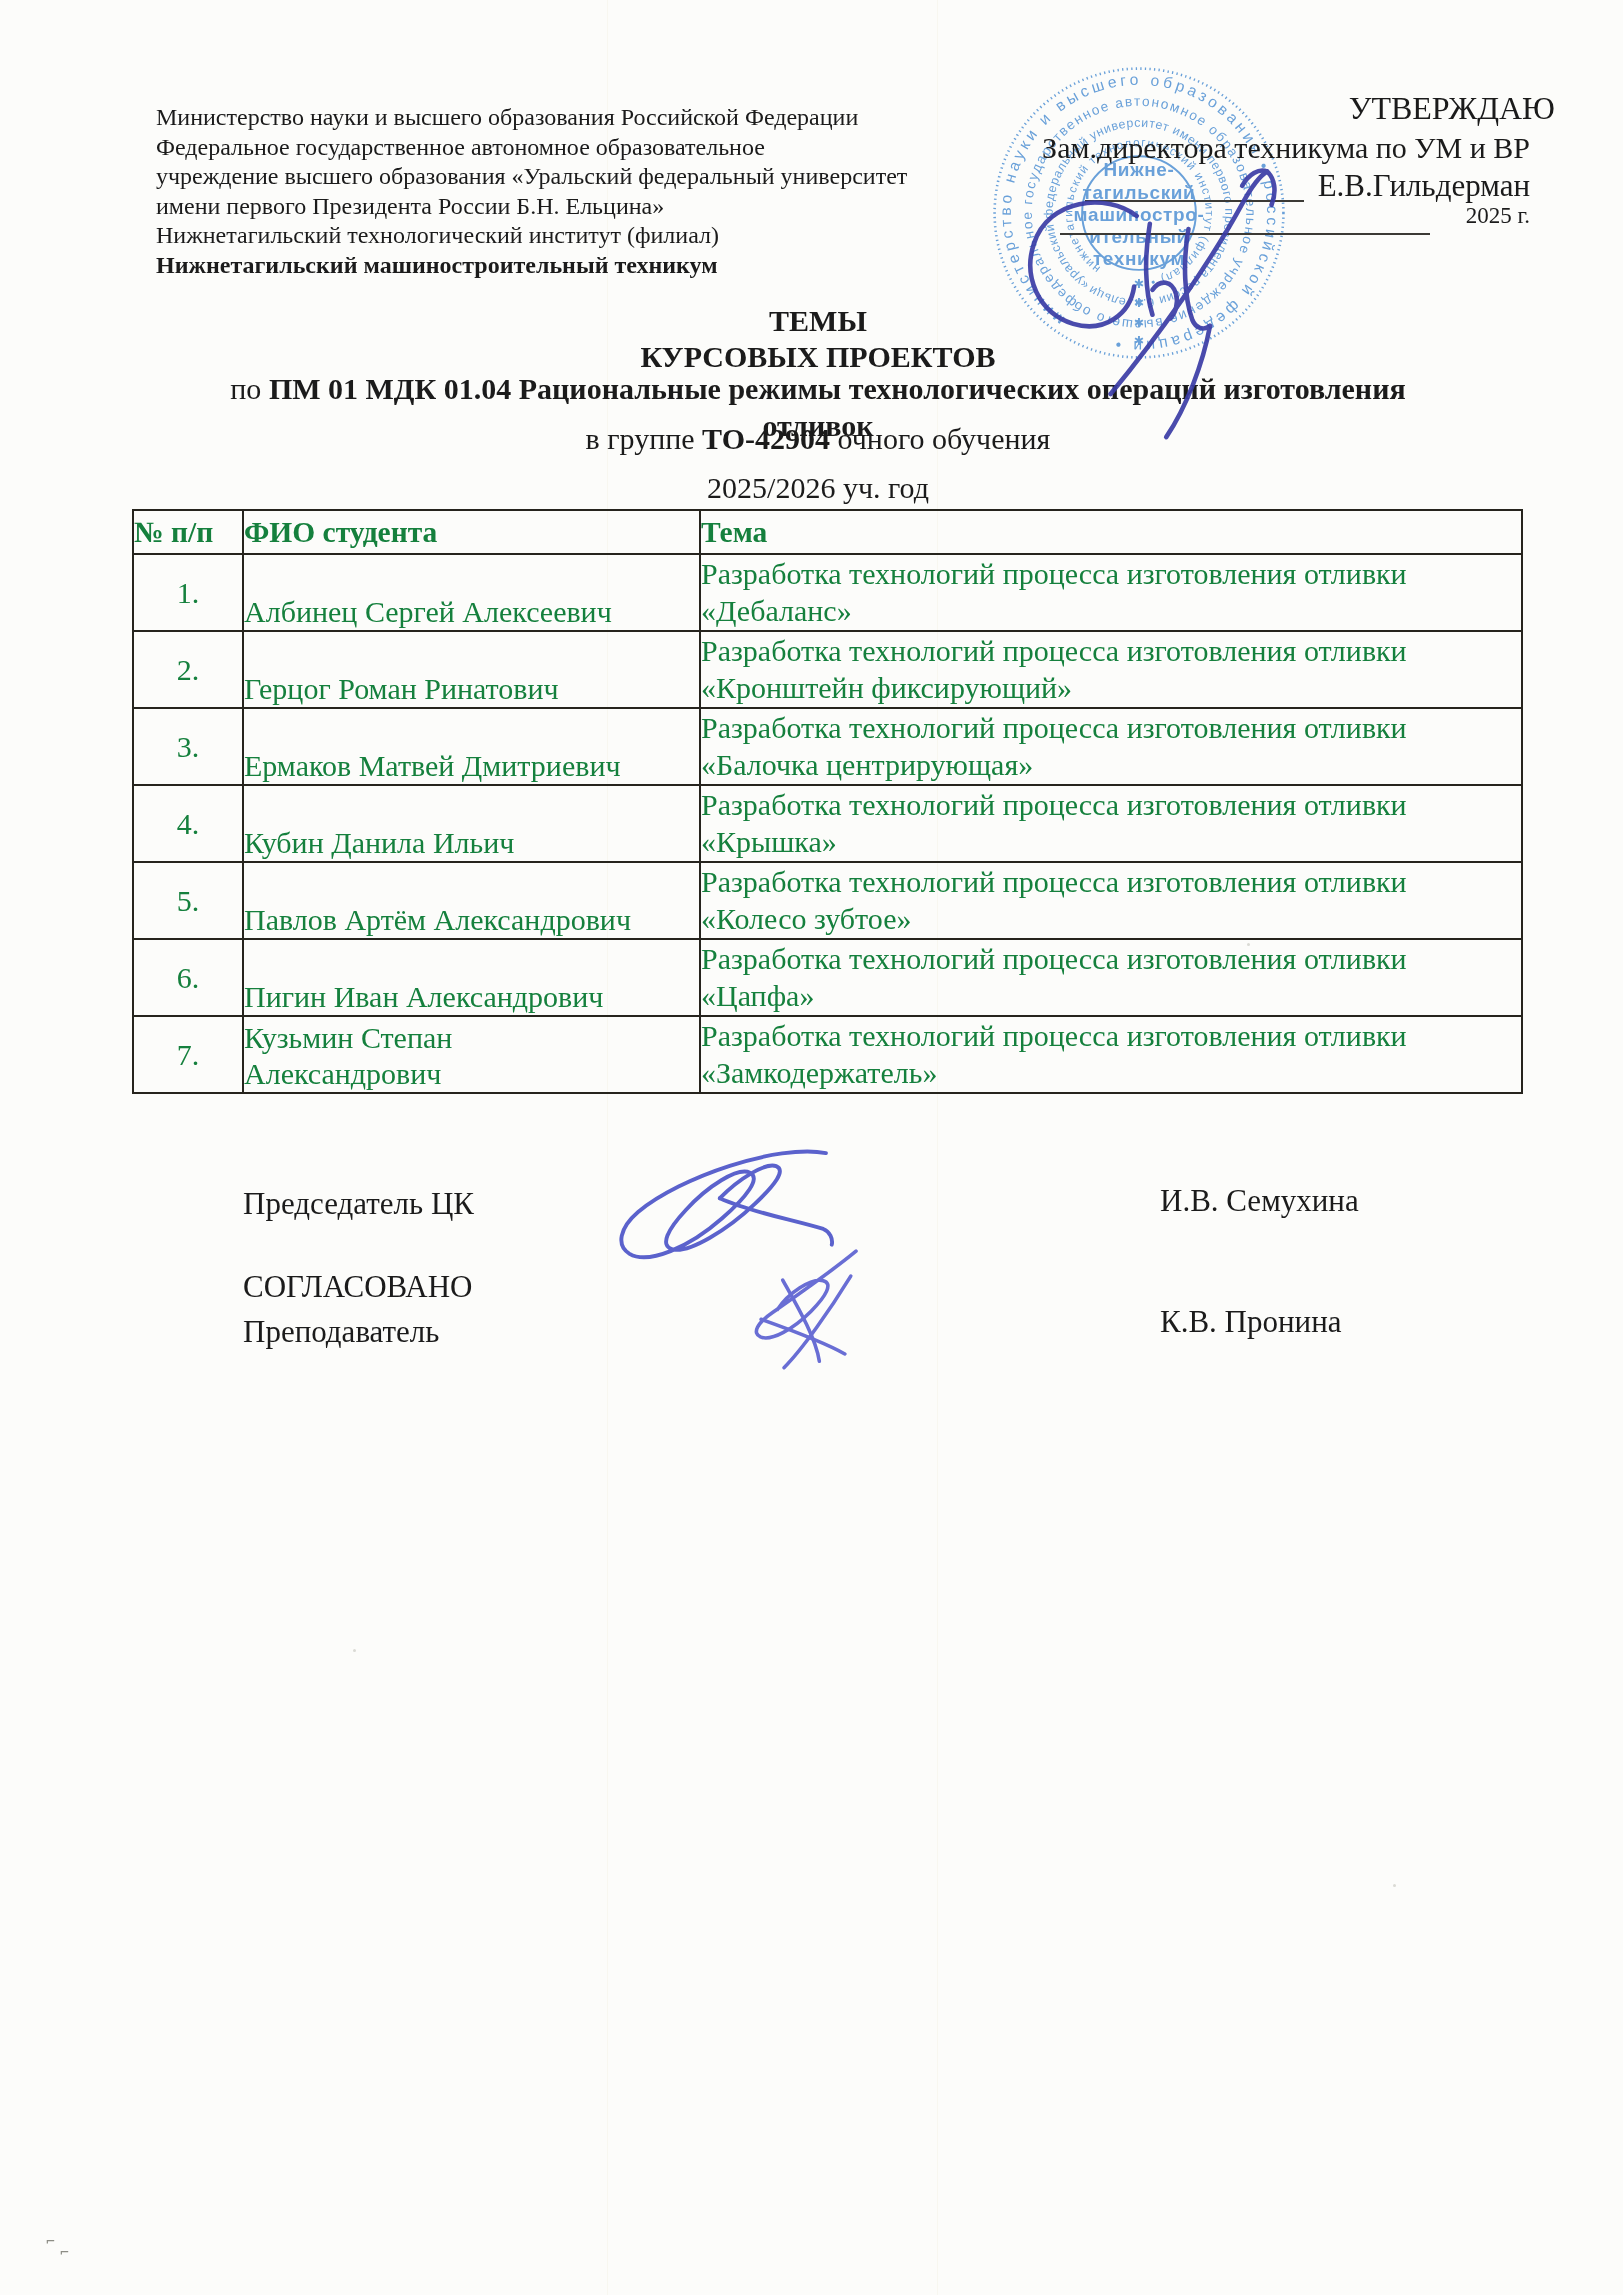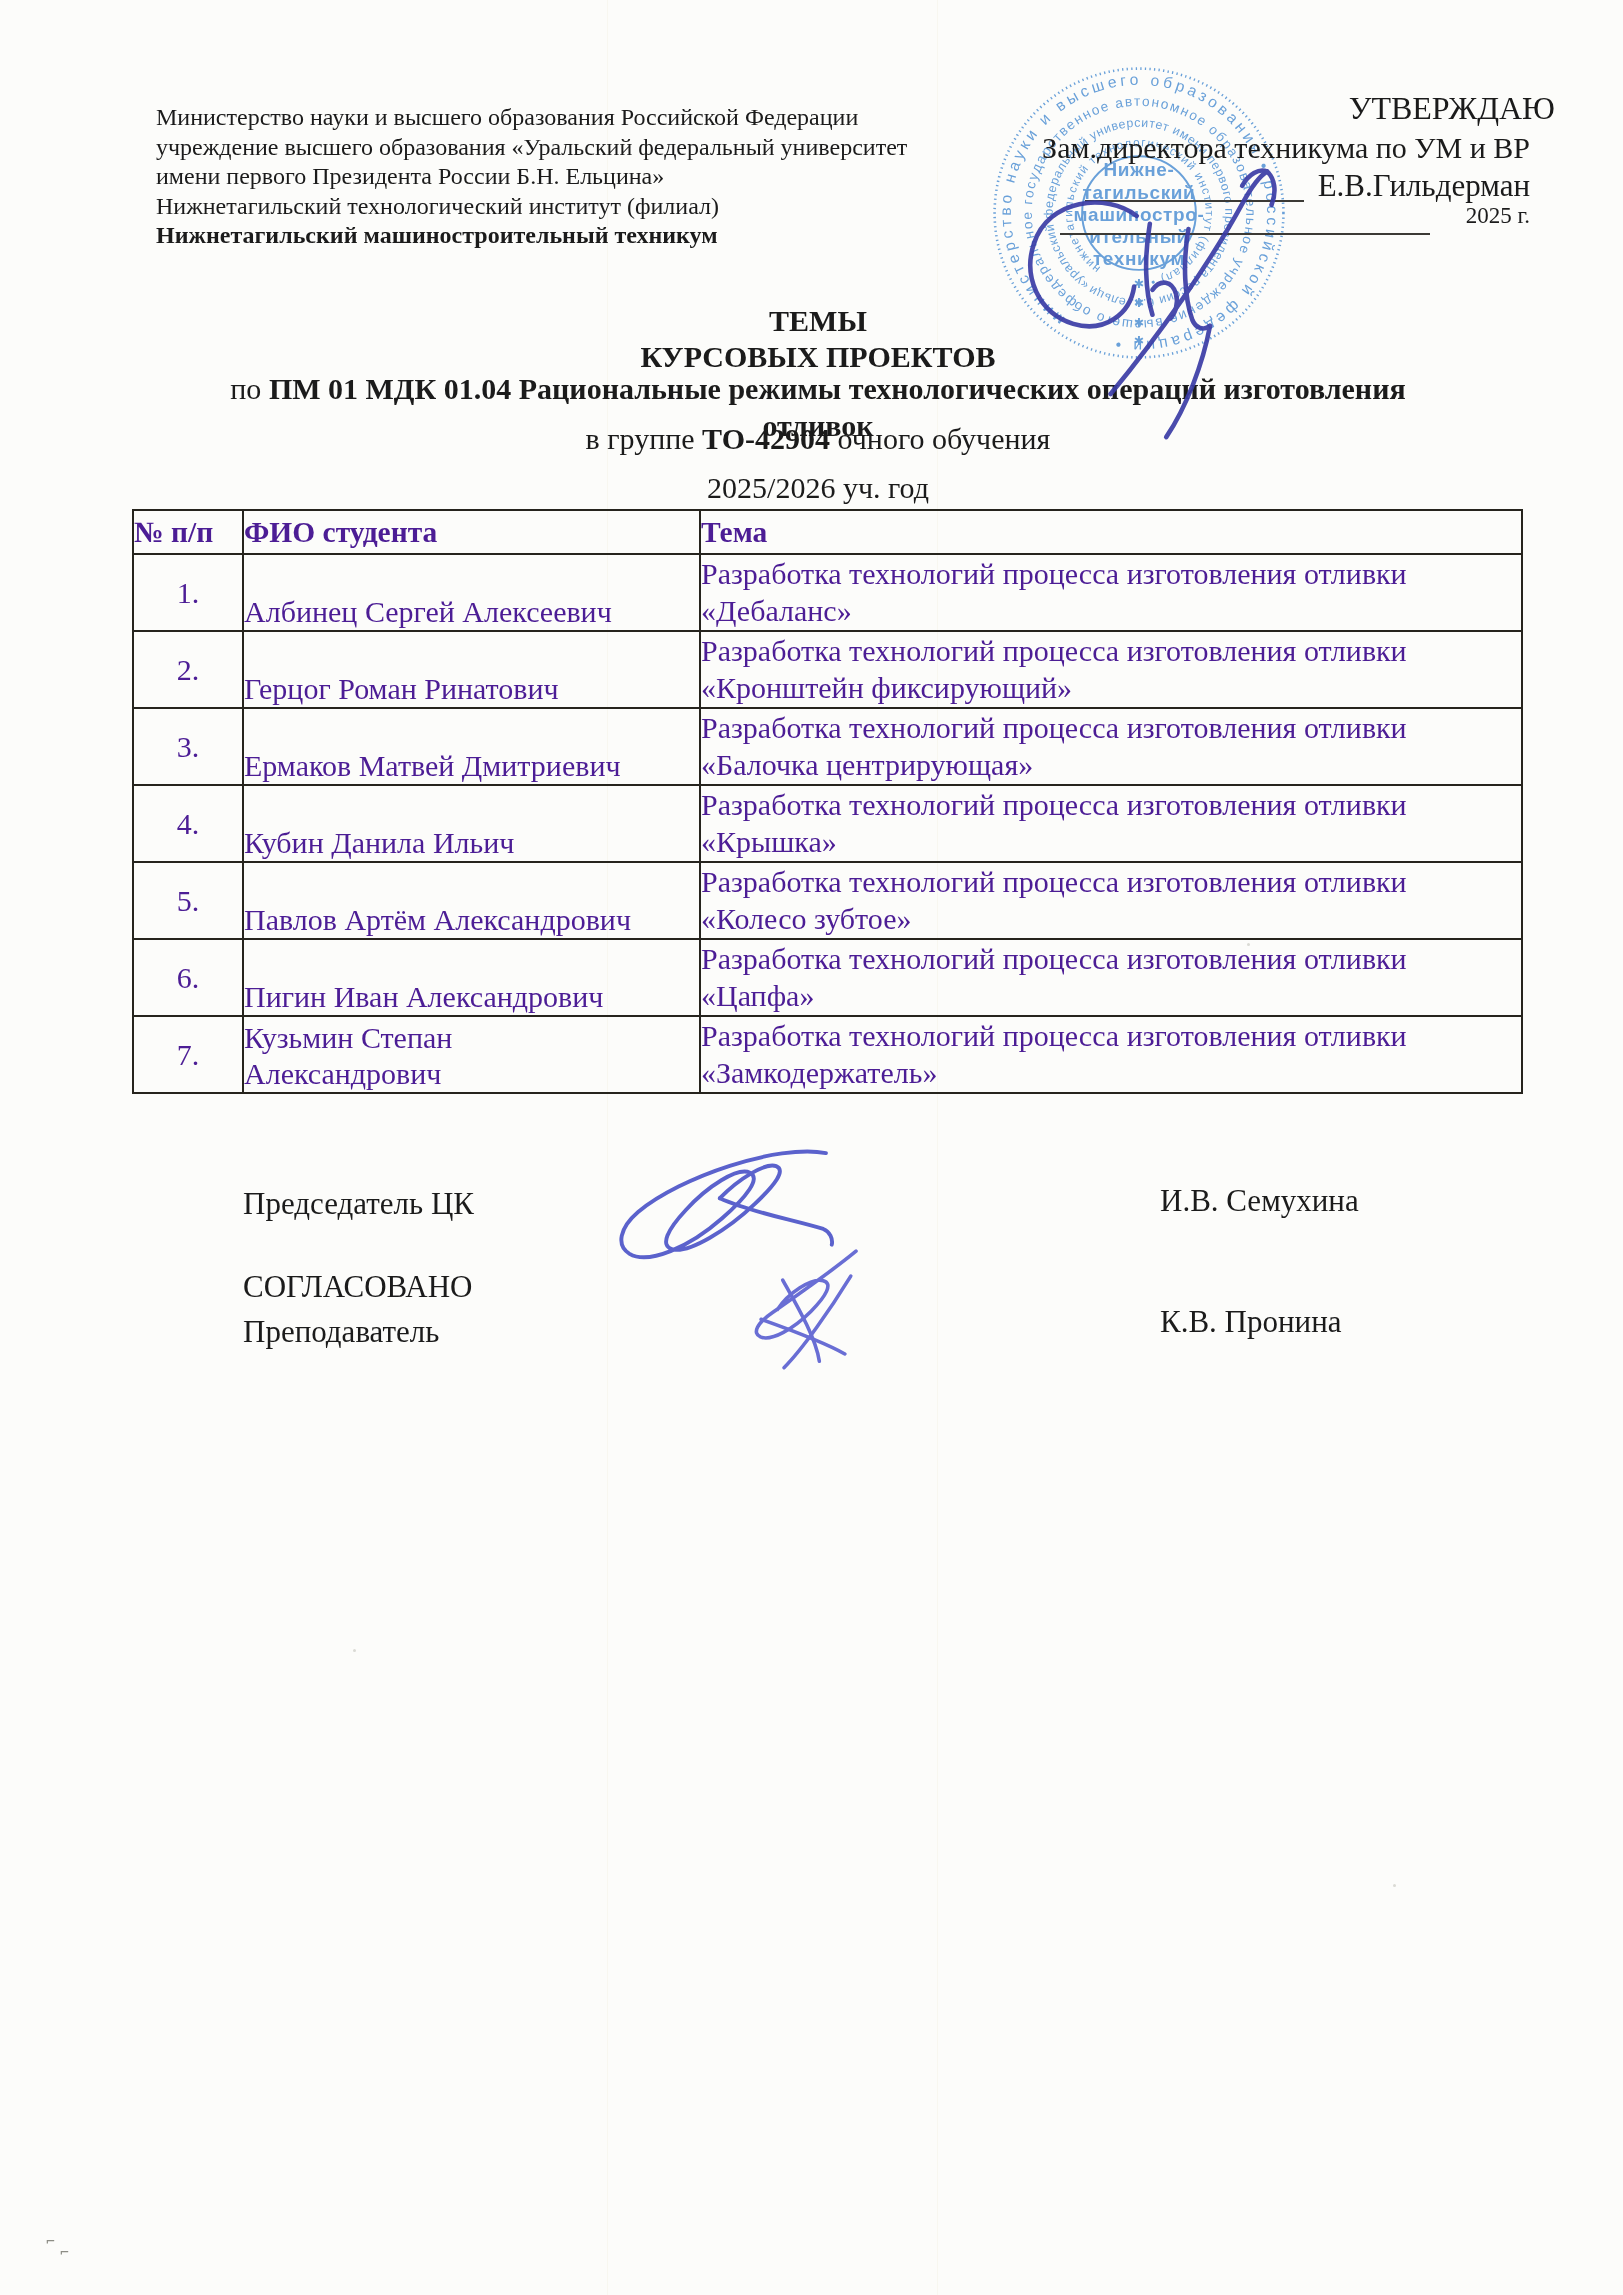--- a/index.html
+++ b/index.html
@@ -23,21 +23,21 @@
   .appr-4{top:203px;font-size:23px;}
   .r-align{text-align:right;}
   .rule{background:#3c3a35;height:2px;z-index:3;}
   
   .title-line{left:124px;width:1388px;text-align:center;font-size:30px;line-height:31px;z-index:2;white-space:nowrap;}
   .b{font-weight:bold;}
   
   table.doc{
     border-collapse:collapse;table-layout:fixed;
     position:absolute;left:132px;top:509px;width:1389px;
-    font-size:30px;color:#4c1d95;z-index:2;
+    font-size:30px;color:#15803d;z-index:2;
     border:2.6px solid #26241d;
   }
   table.doc th, table.doc td{
     border:2px solid #26241d;border-top-width:2.6px;border-bottom-width:2.6px;
     padding:0;overflow:hidden;
   }
   table.doc th{font-weight:bold;text-align:left;height:42px;vertical-align:middle;font-size:29.5px;}
   th.h-num{padding-left:5.2px;}
   th.h-name{padding-left:10.5px;}
   th.h-topic{padding-left:29px;}
@@ -95,20 +95,21 @@
     <text class="stamp-center" x="228" y="274">ительный</text>
     <text class="stamp-center" x="228" y="308">техникум</text>
     <text class="stamp-star" x="228" y="342">✱</text>
     <text class="stamp-star" x="228" y="372">✱</text>
     <text class="stamp-star" x="228" y="402">✱</text>
     <text class="stamp-star" x="228" y="430">✱</text>
   </svg>
 
   <div class="abs inst">
     <div class="inst-line">Министерство науки и высшего образования Российской Федерации</div>
+    <div class="inst-line">Федеральное государственное автономное образовательное</div>
     <div class="inst-line">учреждение высшего образования «Уральский федеральный университет</div>
     <div class="inst-line">имени первого Президента России Б.Н. Ельцина»</div>
     <div class="inst-line">Нижнетагильский технологический институт (филиал)</div>
     <div class="inst-line bold">Нижнетагильский машиностроительный техникум</div>
   </div>
 
   <div class="abs appr-line appr-1 r-align" style="left:974px;width:581px;">УТВЕРЖДАЮ</div>
   <div class="abs appr-line appr-2 r-align" style="left:949px;width:581px;">Зам.директора техникума по УМ и ВР</div>
   <div class="abs appr-line appr-3 r-align" style="left:949px;width:581px;">Е.В.Гильдерман</div>
   <div class="abs rule" style="left:1085px;top:200px;width:219px;"></div>

